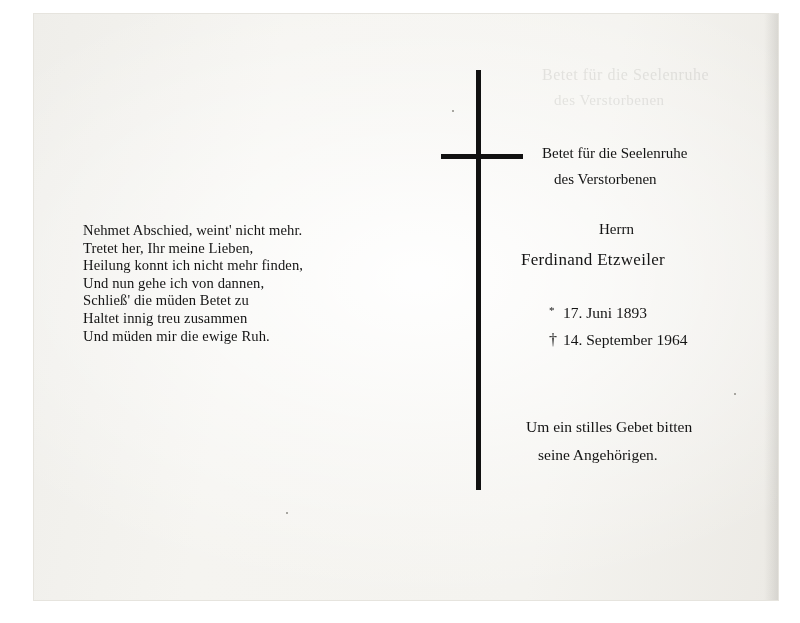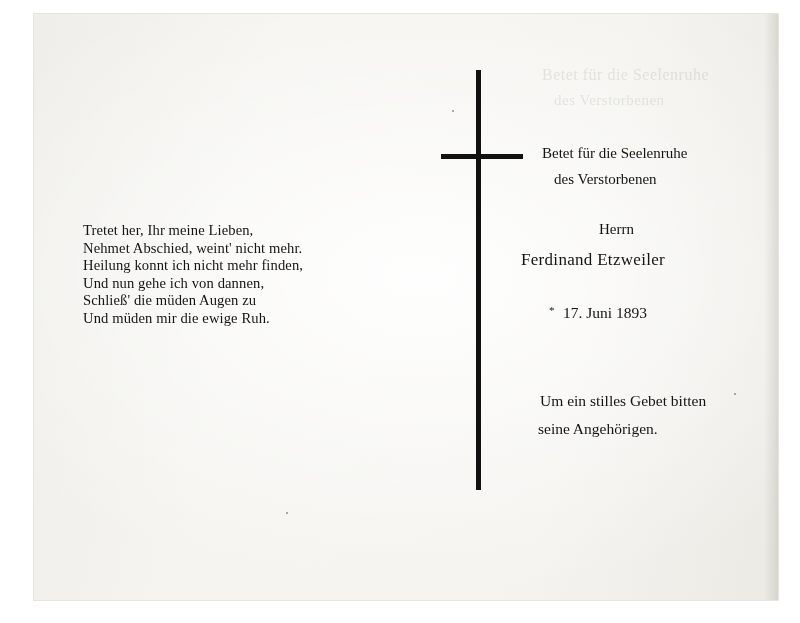--- a/index.html
+++ b/index.html
@@ -165,21 +165,21 @@
   }
   #memorial .dates .sym.cross {
     font-size: 16px;
   }
   #memorial .closing {
     margin-top: 60px;
     text-align: left;
     font-size: 15.5px;
     line-height: 28px;
   }
-  #memorial .closing .c1 { margin-left: 20px; white-space: nowrap; }
+  #memorial .closing .c1 { margin-left: 6px; white-space: nowrap; }
   #memorial .closing .c2 { margin-left: 18px; white-space: nowrap; }
 
   
   .speck {
     position: absolute;
     background: #8d8b85;
     border-radius: 50%;
     pointer-events: none;
   }
 </style>
@@ -191,43 +191,47 @@
 
     <span class="bleed b1">Betet für die Seelenruhe</span>
     <span class="bleed b2">des Verstorbenen</span>
 
     <div class="speck" style="left:418px; top:96px; width:2px; height:2px;"></div>
     <div class="speck" style="left:700px; top:379px; width:2px; height:2px;"></div>
     <div class="speck" style="left:252px; top:498px; width:2px; height:2px;"></div>
   </div>
 
   <div id="verse">
+    <div class="line">Nehmet Abschied, weint' nicht mehr.</div>
     <div class="line">Tretet her, Ihr meine Lieben,</div>
-    <div class="line">Nehmet Abschied, weint' nicht mehr.</div>
     <div class="line">Heilung konnt ich nicht mehr finden,</div>
     <div class="line">Und nun gehe ich von dannen,</div>
-    <div class="line">Schließ' die müden Augen zu</div>
+    <div class="line">Schließ' die müden Betet zu</div>
+    <div class="line">Haltet innig treu zusammen</div>
     <div class="line">Und müden mir die ewige Ruh.</div>
   </div>
 
   <div id="cross">
     <div class="vbar"></div>
     <div class="hbar"></div>
   </div>
 
   <div id="memorial">
     <div class="pray1">Betet für die Seelenruhe</div>
     <div class="pray2">des Verstorbenen</div>
     <div class="herrn">Herrn</div>
     <div class="name">Ferdinand Etzweiler</div>
 
     <div class="dates">
       <div class="row">
         <span class="sym star">*</span><span>17. Juni 1893</span>
       </div>
+      <div class="row">
+        <span class="sym cross">†</span><span>14. September 1964</span>
+      </div>
     </div>
 
     <div class="closing">
       <div class="c1">Um ein stilles Gebet bitten</div>
       <div class="c2">seine Angehörigen.</div>
     </div>
   </div>
 </div>
 
 </body></html>

